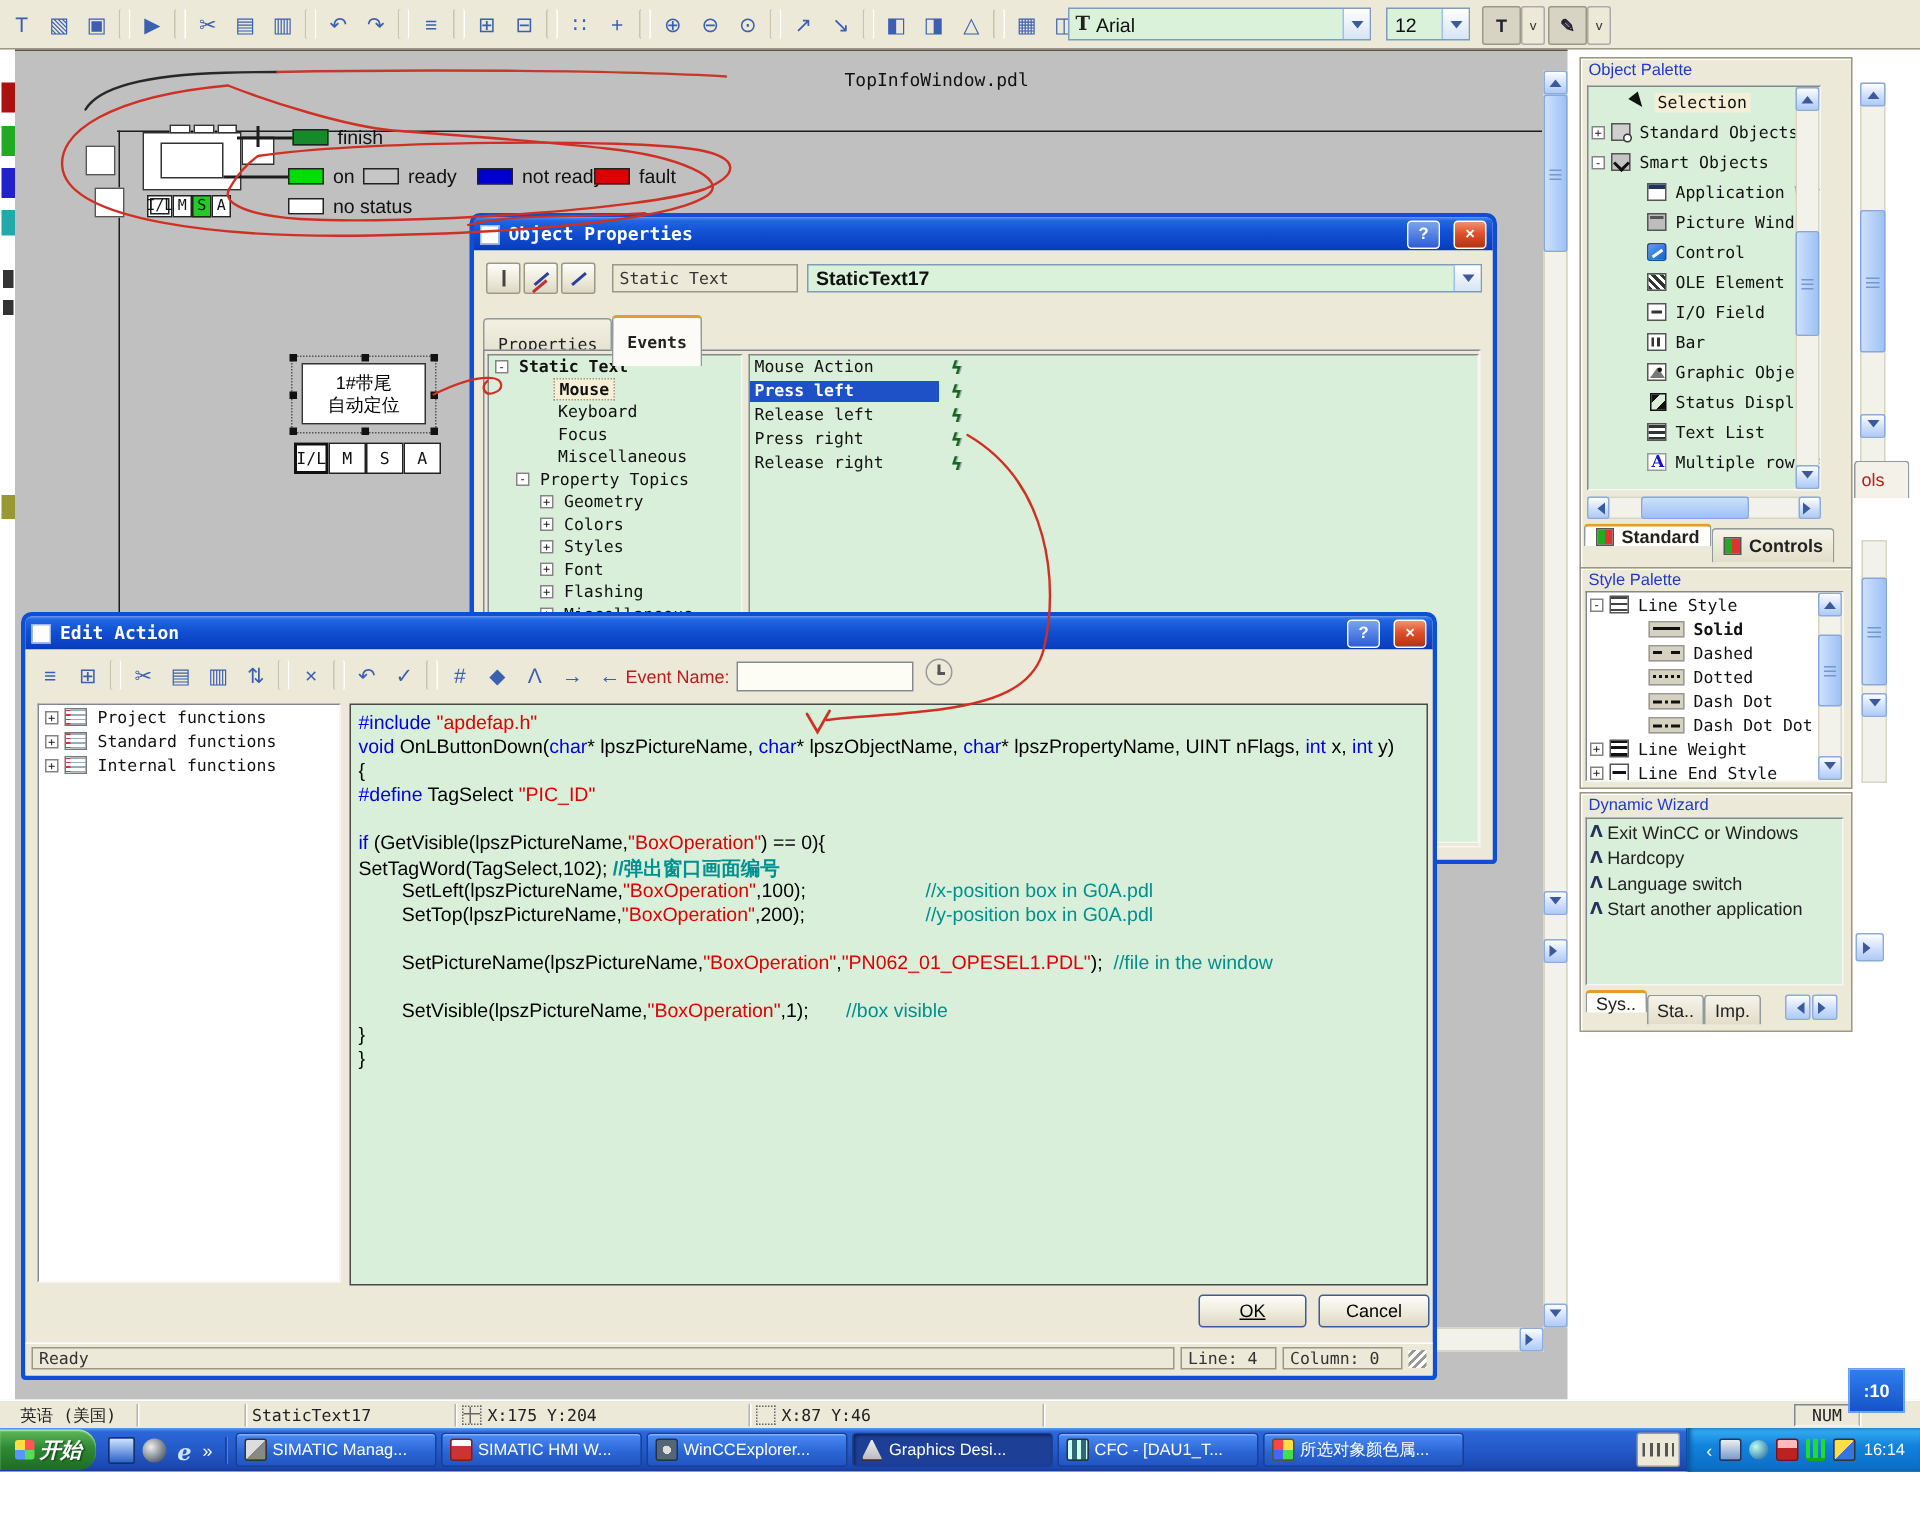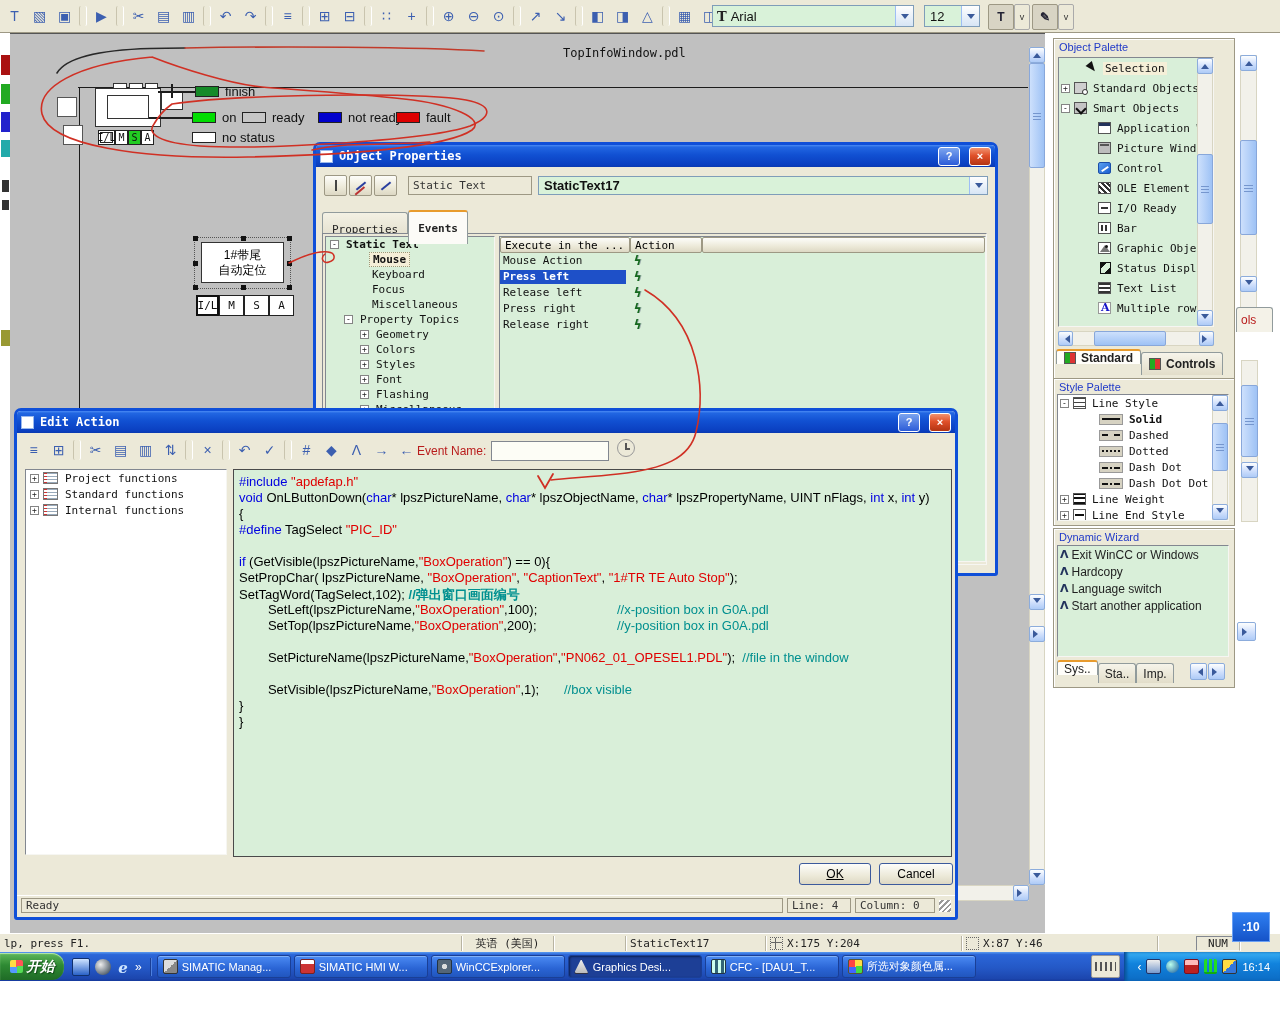--- a/index.html
+++ b/index.html
@@ -372,21 +372,21 @@
             <span class="lbl">Control</span>
           </div>
           <div class="prow" style="padding-left: 26px;">
             <span class="exp"></span>
             <span data-ic="ole"></span>
             <span class="lbl">OLE Element</span>
           </div>
           <div class="prow" style="padding-left: 26px;">
             <span class="exp"></span>
             <span data-ic="io-field"></span>
-            <span class="lbl">I/O Ready</span>
+            <span class="lbl">I/O Field</span>
           </div>
           <div class="prow" style="padding-left: 26px;">
             <span class="exp"></span>
             <span data-ic="bar"></span>
             <span class="lbl">Bar</span>
           </div>
           <div class="prow" style="padding-left: 26px;">
             <span class="exp"></span>
             <span data-ic="graphic"></span>
             <span class="lbl">Graphic Object</span>
@@ -618,25 +618,20 @@
                 <span class="exp">+</span>
                 <span class="lbl">Flashing</span>
               </div>
               <div class="trow" style="padding-left: 34px;">
                 <span class="exp">+</span>
                 <span class="lbl">Miscellaneous</span>
               </div>
           </div>
         </div>
         <div class="plist sunken" style="left:176px;top:2px;width:487px;height:326px;">
-          <div class="ev-h">
-            <span class="ev-hc raised" style="width:130px;">Execute in the ...</span>
-            <span class="ev-hc raised" style="width:72px;">Action</span>
-            <span class="ev-hc raised" style="flex:1;"></span>
-          </div>
           <div>
             <div class="ev-row">
                 <span class="ev-name">Mouse Action</span>
                 <span class="bolt">ϟ</span>
               </div>
               <div class="ev-row">
                 <span class="ev-name sel">Press left</span>
                 <span class="bolt">ϟ</span>
               </div>
               <div class="ev-row">
@@ -712,21 +707,20 @@
         </div>
       </div>
 
       <div id="code-panel" style="position:absolute;left:216px;top:36px;width:719px;height:388px;padding:4px 0 0 5px;box-sizing:border-box;overflow:hidden;">
           <div class="cl"><span class="c-k">#include</span><span class="c-p"> </span><span class="c-s">"apdefap.h"</span></div>
           <div class="cl"><span class="c-k">void</span><span class="c-p"> OnLButtonDown(</span><span class="c-k">char</span><span class="c-p">* lpszPictureName, </span><span class="c-k">char</span><span class="c-p">* lpszObjectName, </span><span class="c-k">char</span><span class="c-p">* lpszPropertyName, UINT nFlags, </span><span class="c-k">int</span><span class="c-p"> x, </span><span class="c-k">int</span><span class="c-p"> y)</span></div>
           <div class="cl"><span class="c-p">{</span></div>
           <div class="cl"><span class="c-k">#define</span><span class="c-p"> TagSelect </span><span class="c-s">"PIC_ID"</span></div>
           <div class="cl"></div>
           <div class="cl"><span class="c-k">if</span><span class="c-p"> (GetVisible(lpszPictureName,</span><span class="c-s">"BoxOperation"</span><span class="c-p">) == 0){</span></div>
-          <div class="cl"><span class="c-p">SetPropChar( lpszPictureName, </span><span class="c-s">"BoxOperation"</span><span class="c-p">, </span><span class="c-s">"CaptionText"</span><span class="c-p">, </span><span class="c-s">"1#TR TE Auto Stop"</span><span class="c-p">);</span></div>
           <div class="cl"><span class="c-p">SetTagWord(TagSelect,102); </span><span class="c-cb">//弹出窗口画面编号</span></div>
           <div class="cl"><span class="c-p">        SetLeft(lpszPictureName,</span><span class="c-s">"BoxOperation"</span><span class="c-p">,100);</span><span class="c-c cab" style="left: 378px;">//x-position box in G0A.pdl</span></div>
           <div class="cl"><span class="c-p">        SetTop(lpszPictureName,</span><span class="c-s">"BoxOperation"</span><span class="c-p">,200);</span><span class="c-c cab" style="left: 378px;">//y-position box in G0A.pdl</span></div>
           <div class="cl"></div>
           <div class="cl"><span class="c-p">        SetPictureName(lpszPictureName,</span><span class="c-s">"BoxOperation"</span><span class="c-p">,</span><span class="c-s">"PN062_01_OPESEL1.PDL"</span><span class="c-p">);  </span><span class="c-c">//file in the window</span></div>
           <div class="cl"></div>
           <div class="cl"><span class="c-p">        SetVisible(lpszPictureName,</span><span class="c-s">"BoxOperation"</span><span class="c-p">,1);</span><span class="c-c cab" style="left: 325px;">//box visible</span></div>
           <div class="cl"><span class="c-p">}</span></div>
           <div class="cl"><span class="c-p">}</span></div>
         </div>
@@ -751,23 +745,20 @@
         <span style="width:12px;height:12px;background:repeating-linear-gradient(135deg,#fff 0 2px,#999 2px 4px);"></span>
       </div>
     </div>
   </div>
 
   <div class="abs" id="frag-ten" style="left:1232px;top:912px;width:36px;height:28px;z-index:30;">
       <span>:10</span>
     </div>
 
   <div class="abs" id="gstatus">
-    <span class="sc" style="width:462px;">
-        <span>lp, press F1.</span>
-      </span>
     <span class="sc" style="width:92px;justify-content:center;">
         <span>英语 (美国)</span>
       </span>
     <span class="sc" style="width:72px;"></span>
     <span class="sc" style="width:140px;">
         <span>StaticText17</span>
       </span>
     <span class="sc" style="width:196px;">
         <span class="dashbox cross"></span>
         <span>X:175 Y:204</span>

